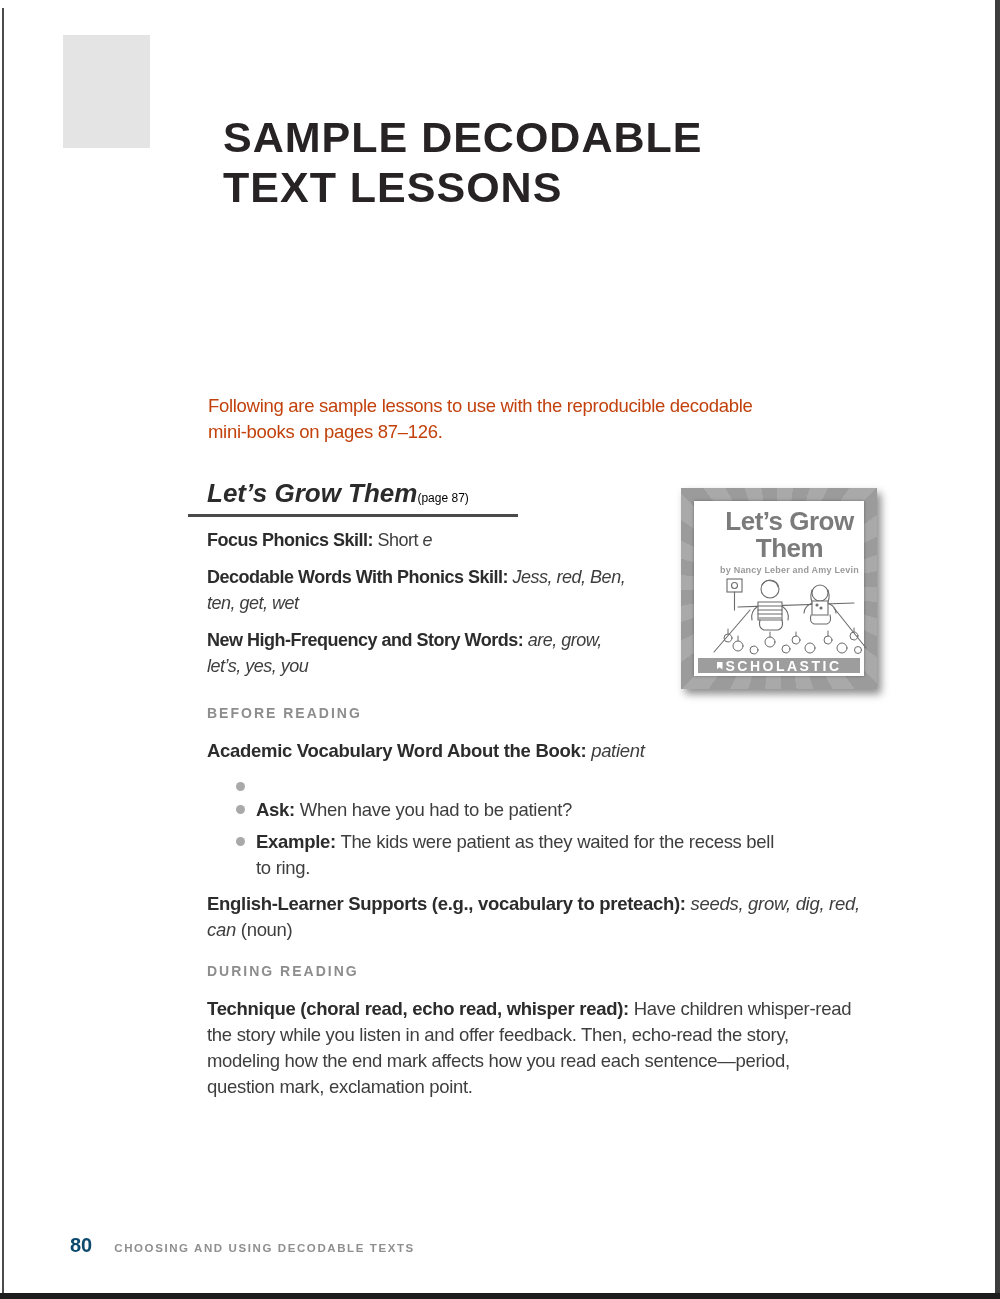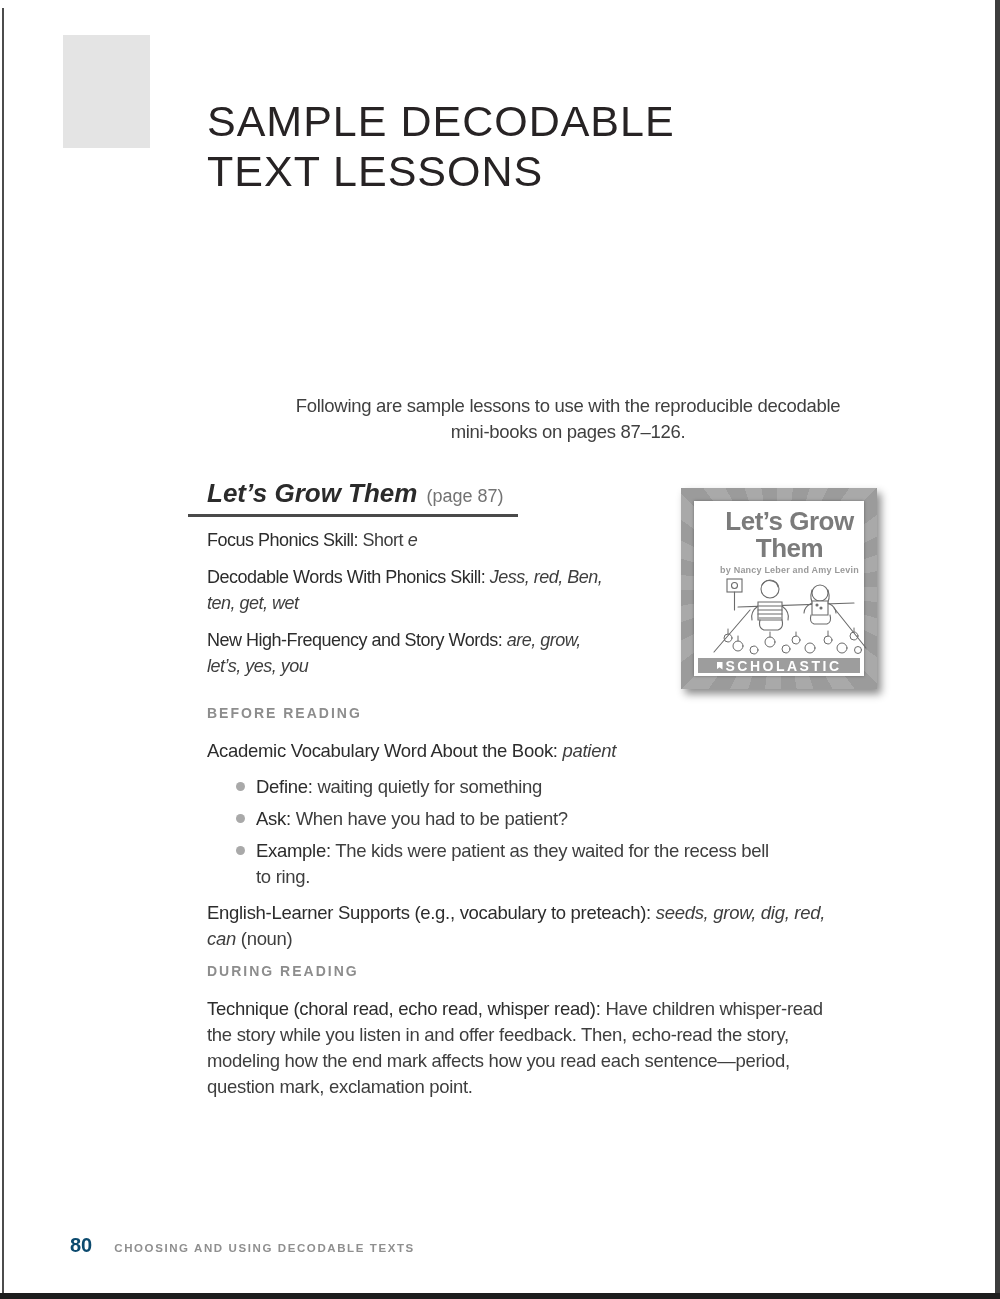--- a/index.html
+++ b/index.html
@@ -6,32 +6,32 @@
   body{width:1000px;height:1299px;position:relative;font-family:"Liberation Sans",sans-serif;-webkit-font-smoothing:antialiased;}
   .page{position:absolute;inset:0;background:#ffffff;overflow:hidden;}
 
   
   .edge-left{position:absolute;left:2px;top:8px;bottom:0;width:2px;background:#4c4c4c;}
   .edge-right{position:absolute;right:0;top:0;bottom:0;width:5px;background:#3d3d3d;}
   .edge-bottom{position:absolute;left:0;right:0;bottom:0;height:6px;background:#1d1d1d;}
 
   .corner-square{position:absolute;left:63px;top:35px;width:87px;height:113px;background:#e4e4e4;}
 
-  .page-title{position:absolute;left:207px;top:96px;margin:0;font-size:43px;line-height:50px;font-weight:normal;letter-spacing:1px;color:#272324;white-space:pre-line;}
+  .page-title{position:absolute;left:207px;top:96px;margin:16px;font-size:43px;line-height:50px;font-weight:bold;letter-spacing:1px;color:#272324;white-space:pre-line;}
 
-  .intro{position:absolute;left:208px;top:393px;width:720px;margin:0;font-size:18.5px;line-height:26px;letter-spacing:-0.3px;color:#404040;white-space:pre-line;text-align:center;}
+  .intro{position:absolute;left:208px;top:393px;width:720px;margin:0;font-size:18.5px;line-height:26px;letter-spacing:-0.3px;color:#c2410c;white-space:pre-line;}
 
   .lesson-heading{position:absolute;left:207px;top:478px;white-space:nowrap;}
   .lh-title{font-size:26px;font-weight:bold;font-style:italic;color:#2b2b2b;}
-  .lh-ref{font-size:18px;color:#737373;margin-left:9px;}
+  .lh-ref{font-size:12px;color:#000000;}
   .heading-rule{position:absolute;left:188px;top:514px;width:330px;height:3px;background:#4a4a4a;}
 
   .details{position:absolute;left:207px;top:527px;width:470px;font-size:18px;line-height:26px;letter-spacing:-0.5px;color:#3e3e3e;}
   .details p{margin:0 0 11px 0;white-space:pre-line;}
-  .blabel{font-weight:normal;color:#2c2c2c;}
+  .blabel{font-weight:bold;color:#2c2c2c;}
   .ital{font-style:italic;}
 
   
   .cover{position:absolute;left:681px;top:488px;width:196px;height:201px;
     background:repeating-conic-gradient(from 8deg at 50% 50%, #9b9b9b 0deg 9deg, #a9a9a9 9deg 18deg);
     box-shadow:4px 5px 8px rgba(0,0,0,0.45);}
   .cover-inner{position:absolute;inset:13px;background:#ffffff;box-shadow:0 0 3px rgba(0,0,0,0.35);display:flex;flex-direction:column;align-items:center;padding-left:21px;}
   .cover-title{margin-top:7px;font-size:26px;line-height:27px;font-weight:bold;color:#7b7b7b;text-align:center;white-space:pre-line;letter-spacing:-0.5px;}
   .cover-byline{font-size:9px;font-weight:bold;color:#9a9a9a;margin-top:3px;letter-spacing:0.2px;}
   .cover-art{margin-top:1px;}
@@ -130,21 +130,20 @@
         </div>
     </div>
   </div>
 
   <section class="section" id="before">
     <h2 class="section-h">BEFORE READING</h2>
     <p><span class="blabel">Academic Vocabulary Word About the Book:</span> <span class="ital">patient</span></p>
     <ul class="bullets">
       <li>
           <span class="dot"></span>
-          <span class="bullet-text"><span class="blabel">Define:</span> <span>waiting quietly for something</span></span>
         </li>
       <li>
           <span class="dot"></span>
           <span class="bullet-text"><span class="blabel">Ask:</span> <span>When have you had to be patient?</span></span>
         </li>
       <li>
           <span class="dot"></span>
           <span class="bullet-text"><span class="blabel">Example:</span> <span>The kids were patient as they waited for the recess bell
 to ring.</span></span>
         </li>

